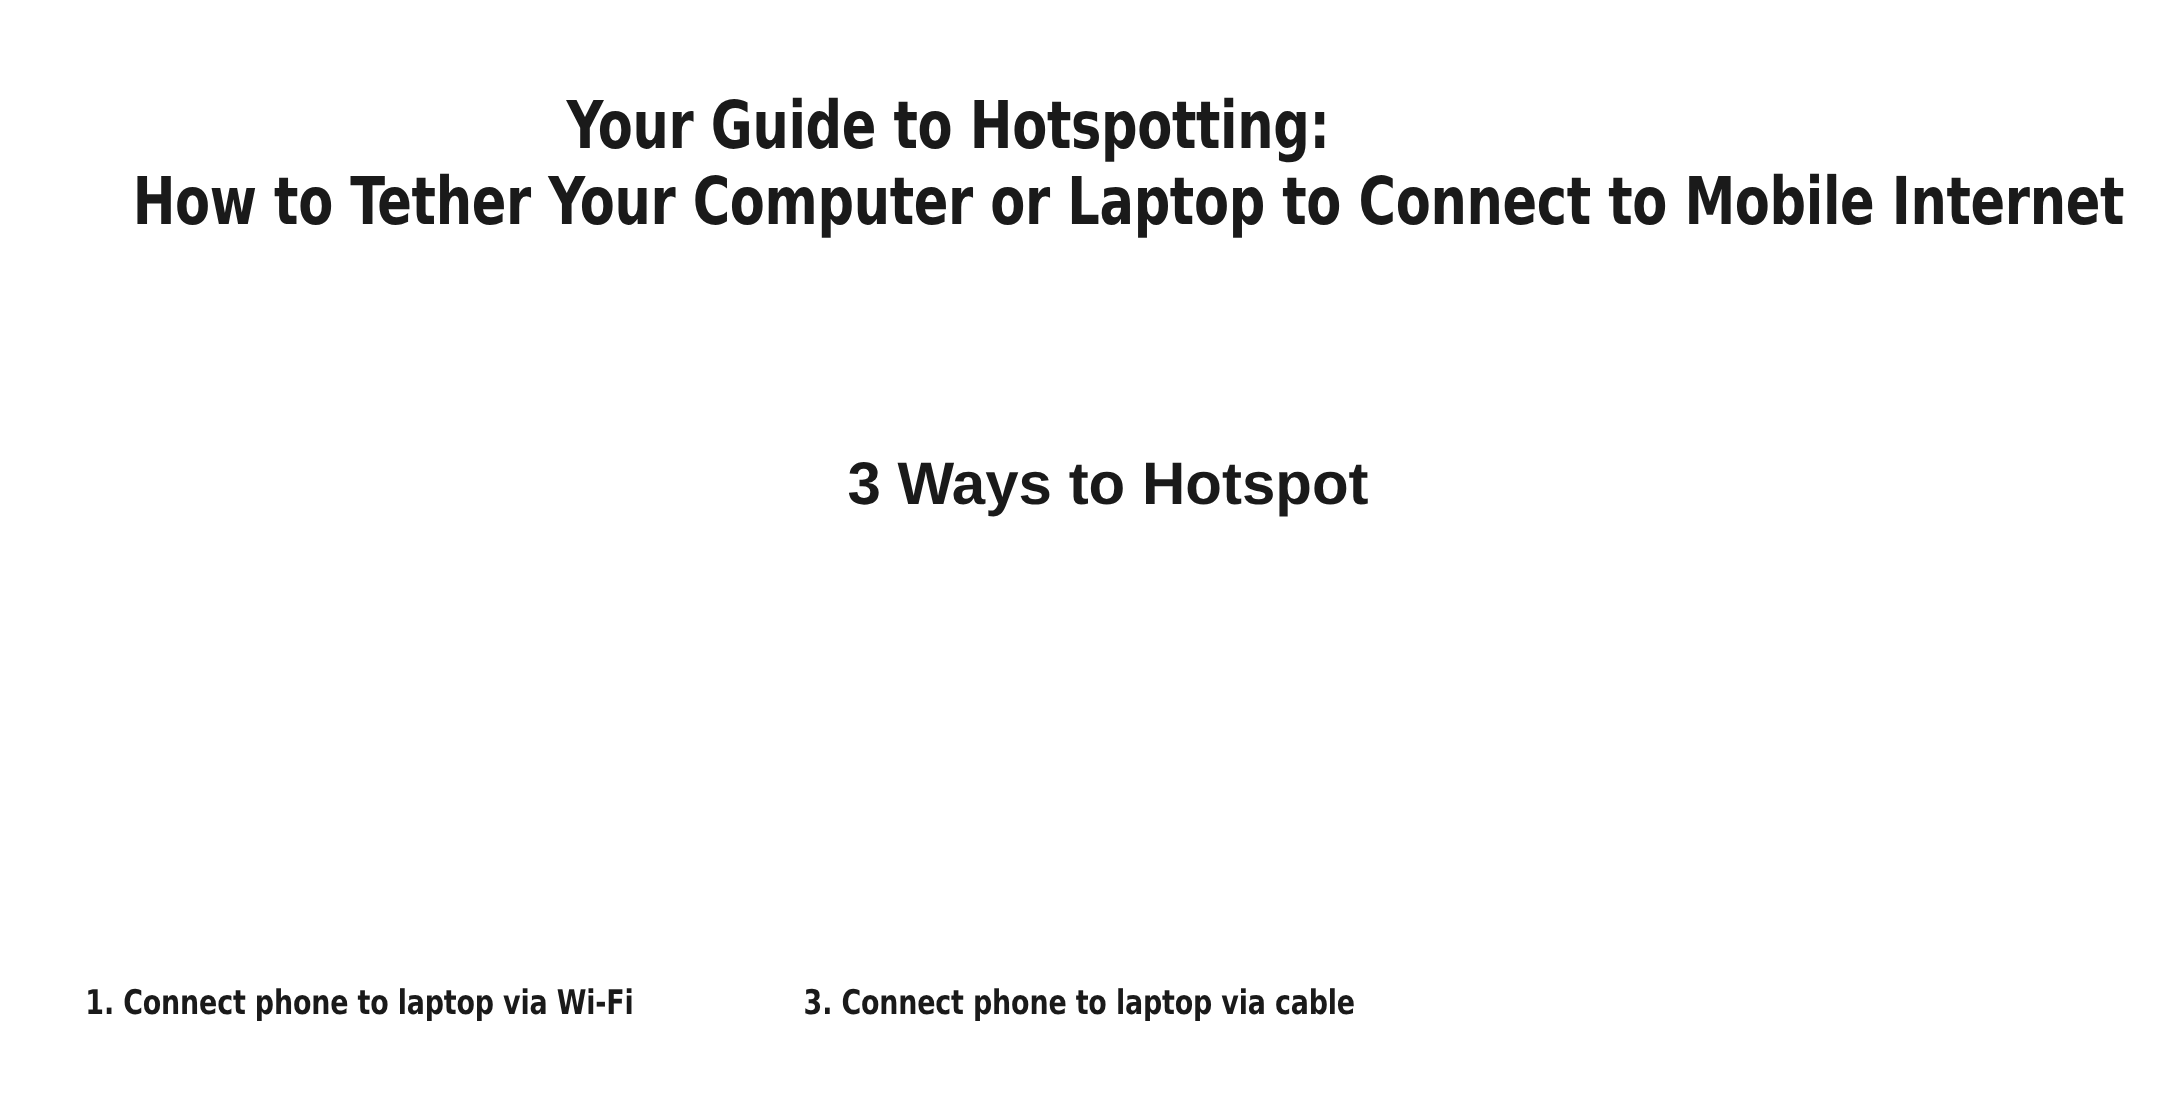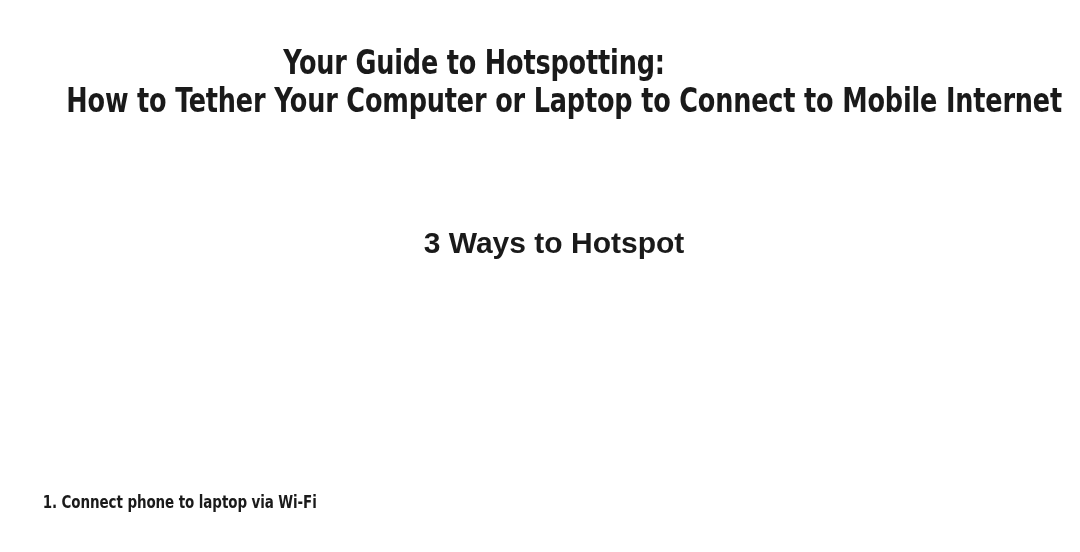--- a/index.html
+++ b/index.html
@@ -124,15 +124,18 @@
   <div class="media-region">
     <div class="media-slot media-slot-1"></div>
     <div class="media-slot media-slot-2"></div>
     <div class="media-slot media-slot-3"></div>
   </div>
 
   <div class="caption-row">
     <div class="caption-cell">
       <span class="caption-text">1. Connect phone to laptop via Wi-Fi</span>
     </div>
+    <div class="caption-cell">
+      <span class="caption-text">3. Connect phone to laptop via cable</span>
+    </div>
   </div>
 
 </div>
 
 </body></html>

